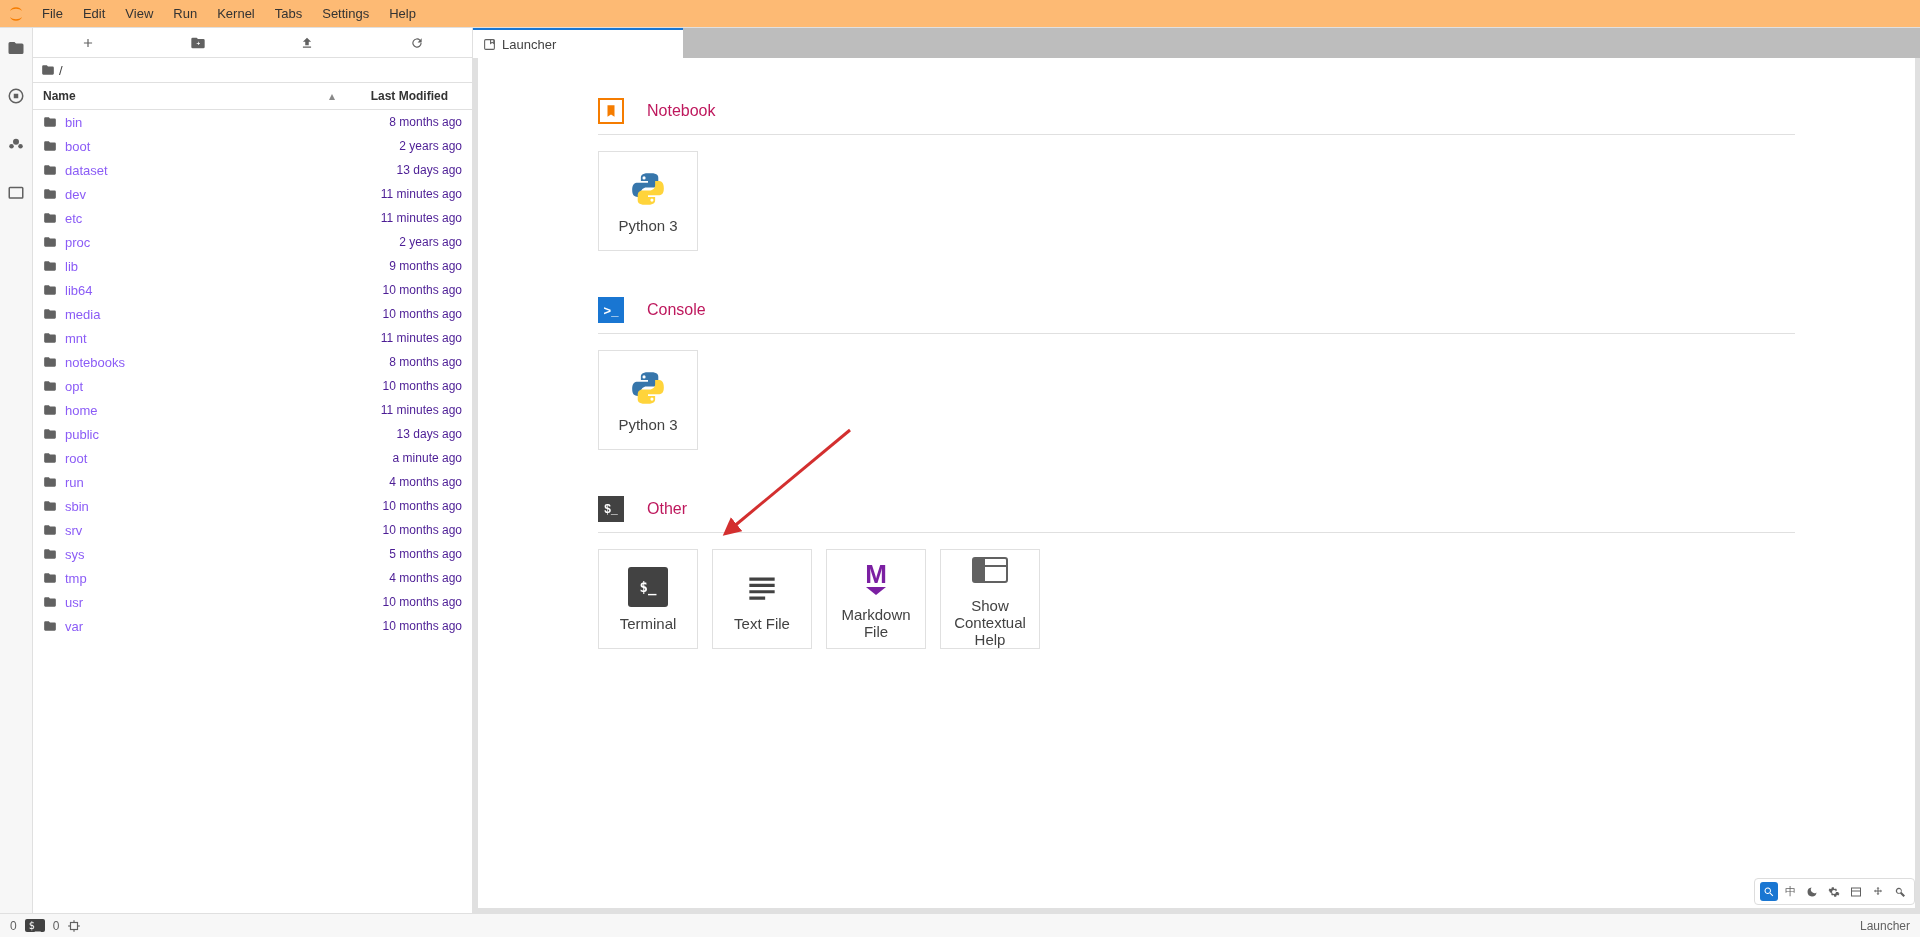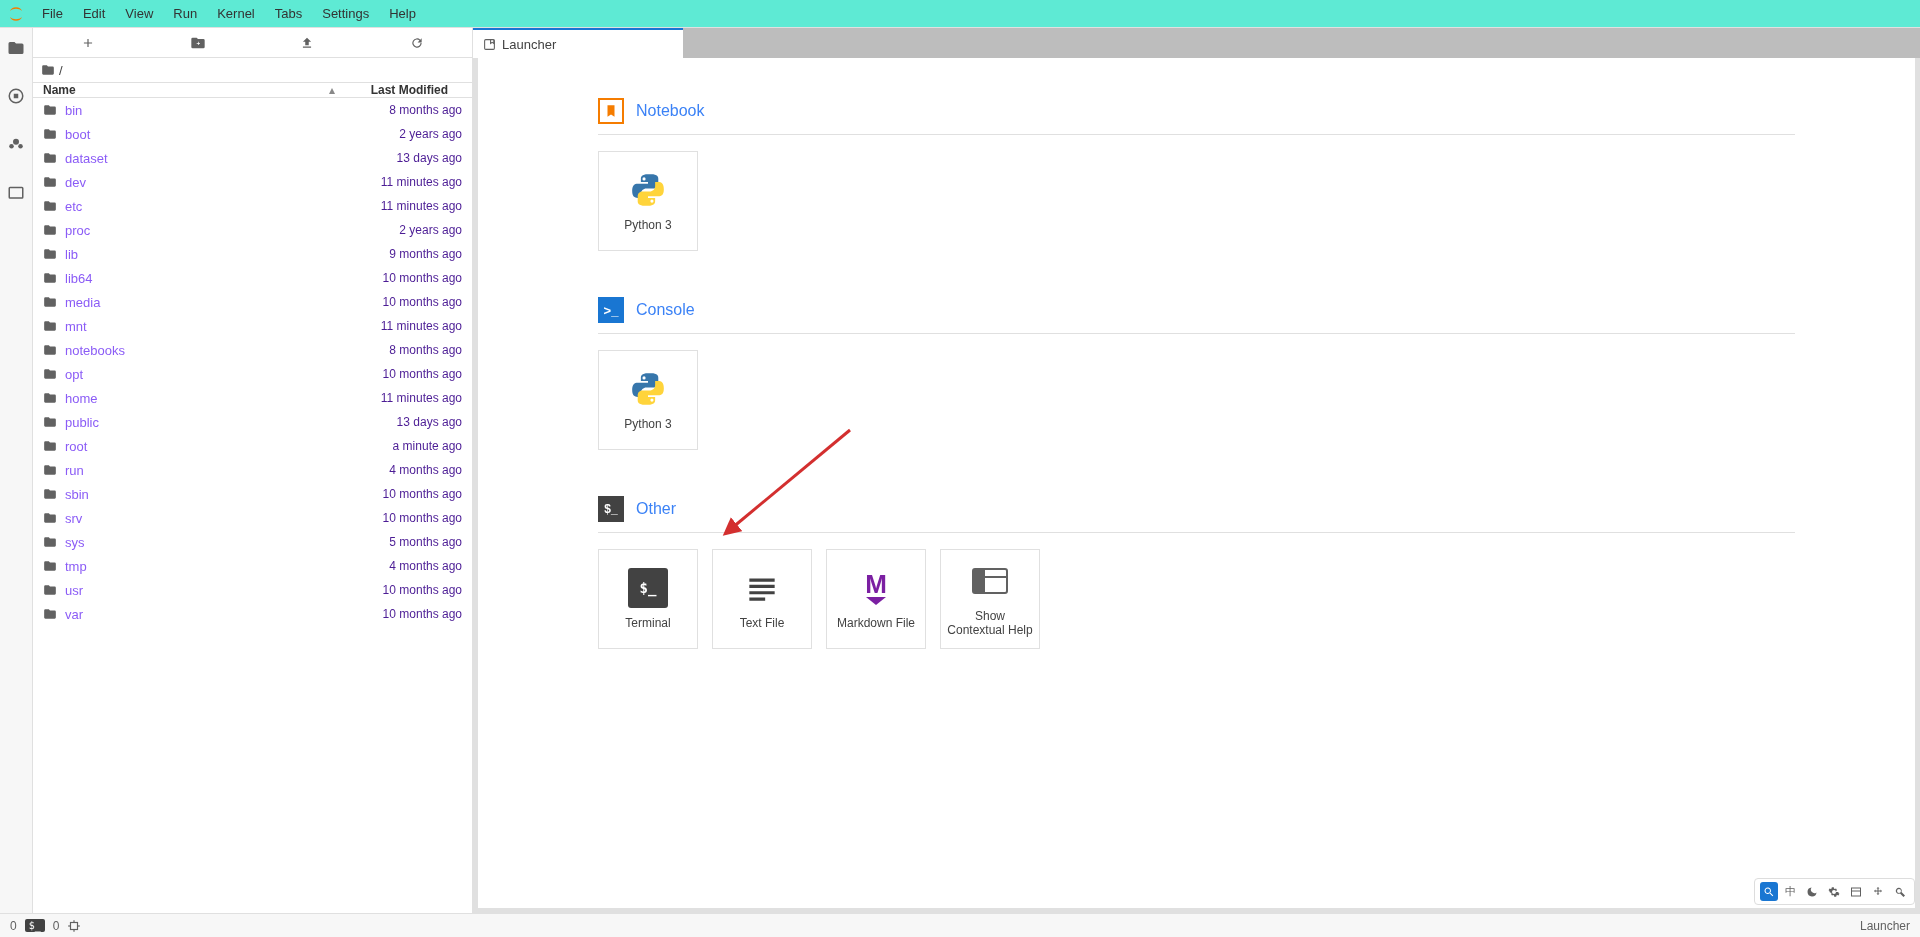--- a/index.html
+++ b/index.html
@@ -1,50 +1,50 @@
 <!DOCTYPE html>
 <html><head>
 <meta charset="utf-8">
 <style>
 * { margin: 0; padding: 0; box-sizing: border-box; font-family: -apple-system, BlinkMacSystemFont, "Segoe UI", Helvetica, Arial, sans-serif; }
 body { width: 1920px; height: 937px; background: #fff; overflow: hidden; font-size: 13px; color: #333; }
-.top-toolbar { height: 28px; display: flex; align-items: center; border-bottom: 1px solid #e0e0e0; background: #5eead4; }
+.top-toolbar { height: 28px; display: flex; align-items: center; border-bottom: 1px solid #e0e0e0; background: #fdba74; }
 .jupyter-logo { width: 20px; height: 20px; margin: 0 6px; display:flex; align-items:center; justify-content:center;}
 .menu-bar { display: flex; gap: 0; }
 .menu-item { padding: 4px 10px; cursor: pointer; font-size: 13px; }
 .left-sidebar { position: absolute; left: 0; top: 28px; bottom: 24px; width: 33px; background: #f7f7f7; border-right: 1px solid #e0e0e0; display:flex; flex-direction:column; align-items:center; padding-top:10px; gap:18px;}
 .sidebar-icon { width: 20px; height: 20px; display:flex; align-items:center; justify-content:center; cursor:pointer; color:#616161;}
 .file-panel { position: absolute; left: 33px; top: 28px; bottom: 24px; width: 440px; background: #fff; border-right: 1px solid #e0e0e0; display:flex; flex-direction:column;}
 .file-toolbar { height: 30px; display:flex; align-items:center; justify-content:space-around; border-bottom: 1px solid #e0e0e0; }
 .file-toolbar-btn { width: 25%; text-align:center; cursor:pointer; color:#616161; display:flex; align-items:center; justify-content:center;}
 .breadcrumb { height: 24px; display:flex; align-items:center; padding: 0 8px; gap:4px; color:#424242; font-size:13px;}
-.file-header { height: 16px; display:flex; align-items:center; border-top:1px solid #e0e0e0; border-bottom:1px solid #e0e0e0; background:#fff; font-size:12px; }
+.file-header { height: 28px; display:flex; align-items:center; border-top:1px solid #e0e0e0; border-bottom:1px solid #e0e0e0; background:#fff; font-size:12px; }
 .file-header-name { flex:1; padding-left:10px; font-weight:600;}
 .file-header-sort { width:20px; text-align:center; color:#888;}
 .file-header-lm { width: 130px; text-align:right; padding-right:24px; font-weight:600;}
 .file-list { flex:1; overflow:auto; }
 .file-row { height: 24px; display:flex; align-items:center; padding:0 10px; cursor:pointer; font-size:13px;}
 .file-icon { width:16px; margin-right:6px; color:#5f6368; display:flex; align-items:center;}
 .file-name { flex:1; color:#8b5cf6;}
 .file-lm { width:130px; text-align:right; color:#4c1d95; font-size:12px;}
 .main-area { position:absolute; left:473px; top:28px; right:0; bottom:24px; background:#e0e0e0; display:flex; flex-direction:column;}
 .tab-bar { height: 30px; background:#bdbdbd; display:flex; }
 .tab { height:30px; min-width:210px; background:#fff; border-top:2px solid #1976d2; display:flex; align-items:center; padding:0 10px; gap:6px; font-size:13px; color:#424242;}
 .tab-content { flex:1; background:#fff; border:5px solid #e0e0e0; border-top:none; overflow:auto; padding:30px 120px;}
 .launcher-section { margin-bottom: 20px; }
 .section-header { display:flex; align-items:center; gap:12px; padding:10px 0; border-bottom:1px solid #e0e0e0; }
 .section-icon-box { width:26px; height:26px; display:flex; align-items:center; justify-content:center; border:2px solid; font-weight:bold;}
 .section-icon-notebook { border-color:#f57c00; color:#f57c00;}
 .section-icon-console { border-color:#1976d2; background:#1976d2; color:#fff; border:none;}
 .section-icon-other { background:#424242; color:#fff; border:none;}
-.section-title { font-size:16px; color:#3b82f6;}
+.section-title { font-size:16px; color:#be185d;margin-left:11px;}
 .cards-row { display:flex; gap:14px; padding:16px 0;}
 .card { width:100px; height:100px; border:1px solid #e0e0e0; display:flex; flex-direction:column; align-items:center; justify-content:center; gap:8px; cursor:pointer; background:#fff;}
 .card-large-icon { width:40px; height:40px; display:flex; align-items:center; justify-content:center;}
-.card-label { font-size:12px; color:#424242; text-align:center; padding:0 4px;}
+.card-label { font-size:15px; color:#424242; text-align:center; padding:0 4px;}
 .status-bar { position:absolute; left:0; right:0; bottom:0; height:24px; background:#f7f7f7; border-top:1px solid #e0e0e0; display:flex; align-items:center; padding:0 10px; font-size:12px; color:#616161;}
 .status-left { display:flex; align-items:center; gap:8px;}
 .status-right { margin-left:auto;}
 .arrow-annotation { position:absolute; left:720px; top:420px; pointer-events:none; z-index:100;}
 .right-toolbar { position:absolute; right:5px; bottom:32px; background:#fff; border:1px solid #ddd; border-radius:4px; display:flex; gap:4px; padding:3px 5px; font-size:11px; color:#616161; z-index:50;}
 .rt-item { padding:2px 3px; cursor:pointer; display:flex; align-items:center;}
 .rt-item.active { background:#1976d2; color:#fff; border-radius:3px;}
 svg { display:block; }
 .terminal-card-icon { width:40px; height:40px; background:#424242; border-radius:3px; display:flex; align-items:center; justify-content:center; color:#fff; font-weight:bold; font-family:monospace; font-size:14px;}
 .small-term-badge { background:#424242; color:#fff; padding:1px 4px; font-size:10px; border-radius:2px; font-family:monospace;}

